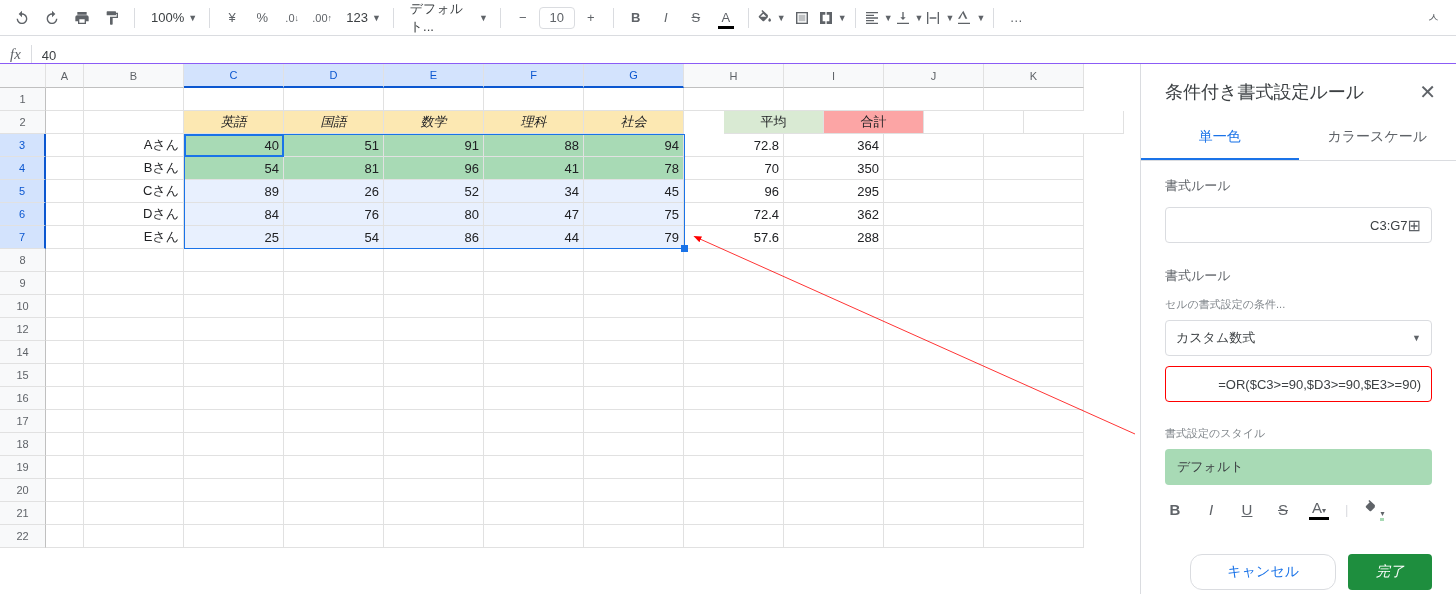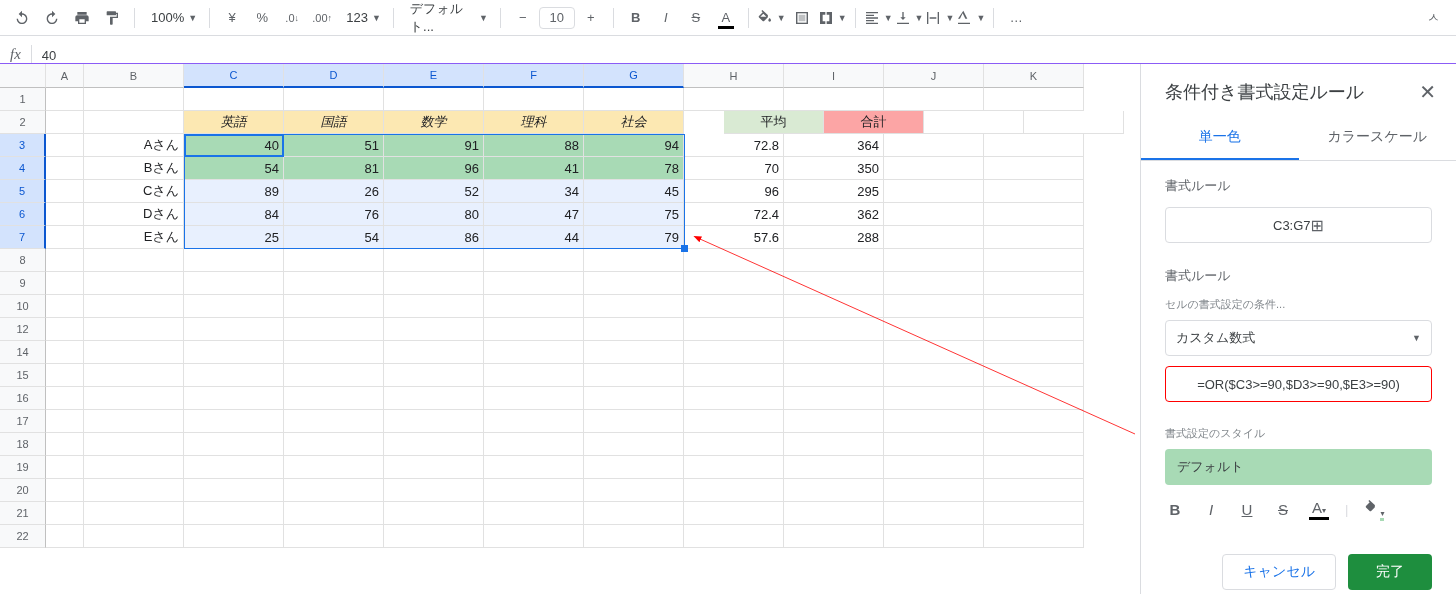--- a/index.html
+++ b/index.html
@@ -51,30 +51,30 @@
     .sidebar { flex: 1; border-left: 1px solid #dadce0; padding: 0; background: #fff; overflow-y: auto; }
     .sb-header { display: flex; align-items: center; justify-content: space-between; padding: 16px 20px 12px 24px; }
     .sb-title { font-size: 18px; color: #3c4043; }
     .sb-close { font-size: 20px; color: #5f6368; cursor: pointer; }
     .sb-tabs { display: flex; border-bottom: 1px solid #dadce0; }
     .sb-tab { flex: 1; text-align: center; padding: 12px 0; font-size: 14px; color: #5f6368; cursor: pointer; }
     .sb-tab.active { color: #1a73e8; border-bottom: 2px solid #1a73e8; }
     .sb-section { padding: 16px 24px 8px; }
     .sb-label { font-size: 13px; color: #5f6368; margin-bottom: 12px; display: block; }
     .sb-sublabel { font-size: 11px; color: #80868b; margin-bottom: 8px; display: block; }
-    .sb-input { width: 100%; height: 36px; border: 1px solid #dadce0; border-radius: 4px; padding: 0 10px; font-size: 13px; display: flex; align-items: center; justify-content: center; }
+    .sb-input { width: 100%; height: 36px; border: 1px solid #dadce0; border-radius: 4px; padding: 0 10px; font-size: 13px; display: flex; align-items: center; justify-content: flex-end; }
     .sb-input.formula { border: 1px solid red; }
     .sb-select-icon { color: #5f6368; font-size: 16px; }
     .sb-dropdown { width: 100%; height: 36px; border: 1px solid #dadce0; border-radius: 4px; padding: 0 10px; font-size: 13px; display: flex; align-items: center; justify-content: space-between; margin-bottom: 10px; }
     .sb-style-preview { width: 100%; height: 36px; background: #a8dab5; border-radius: 4px; padding: 0 12px; display: flex; align-items: center; font-size: 13px; margin-bottom: 8px; }
     .sb-format-btns { display: flex; gap: 16px; align-items: center; padding: 6px 0; }
     .sb-fbtn { font-size: 15px; color: #5f6368; cursor: pointer; width: 20px; text-align: center; }
     .sb-actions { display: flex; justify-content: flex-end; gap: 12px; padding: 20px 24px; }
-    .btn-cancel { padding: 8px 20px; border: 1px solid #dadce0; border-radius: 4px; background: #fff; font-size: 14px; color: #1a73e8; cursor: pointer; }
-    .btn-done { padding: 4px 28px; border: none; border-radius: 4px; background: #1e8e3e; color: #fff; font-size: 14px; cursor: pointer; }
+    .btn-cancel { padding: 8px 36px; border: 1px solid #dadce0; border-radius: 12px; background: #fff; font-size: 14px; color: #1a73e8; cursor: pointer; }
+    .btn-done { padding: 4px 28px; border: none; border-radius: 4px; background: #1e8e3e; color: #fff; font-size: 14px; cursor: pointer; font-style: italic; }
     
     .arrow-svg { position: absolute; top: 0; left: 0; width: 1140px; height: 594px; pointer-events: none; z-index: 50; }
     
     .collapse-caret { margin-left: auto; margin-right: 8px; color: #5f6368; cursor: pointer; }
   </style>
 </head>
 <body>
 
 <div class="toolbar">
   <div class="tb-btn">

